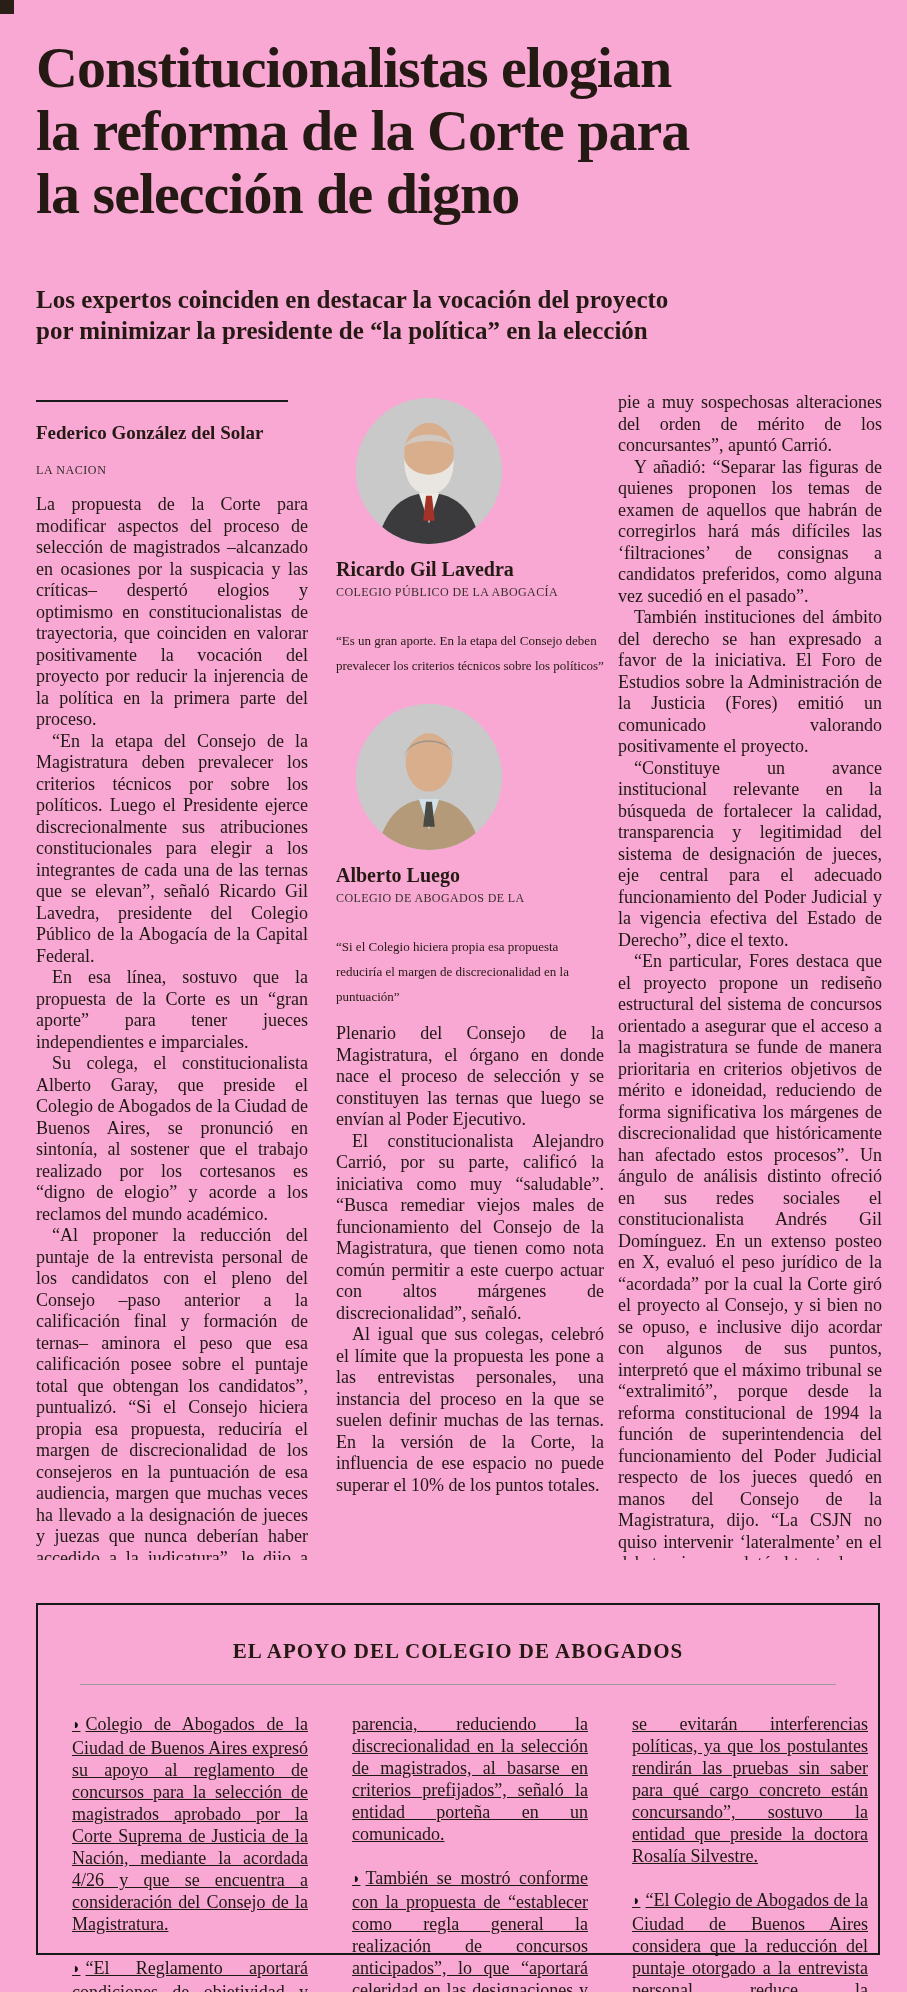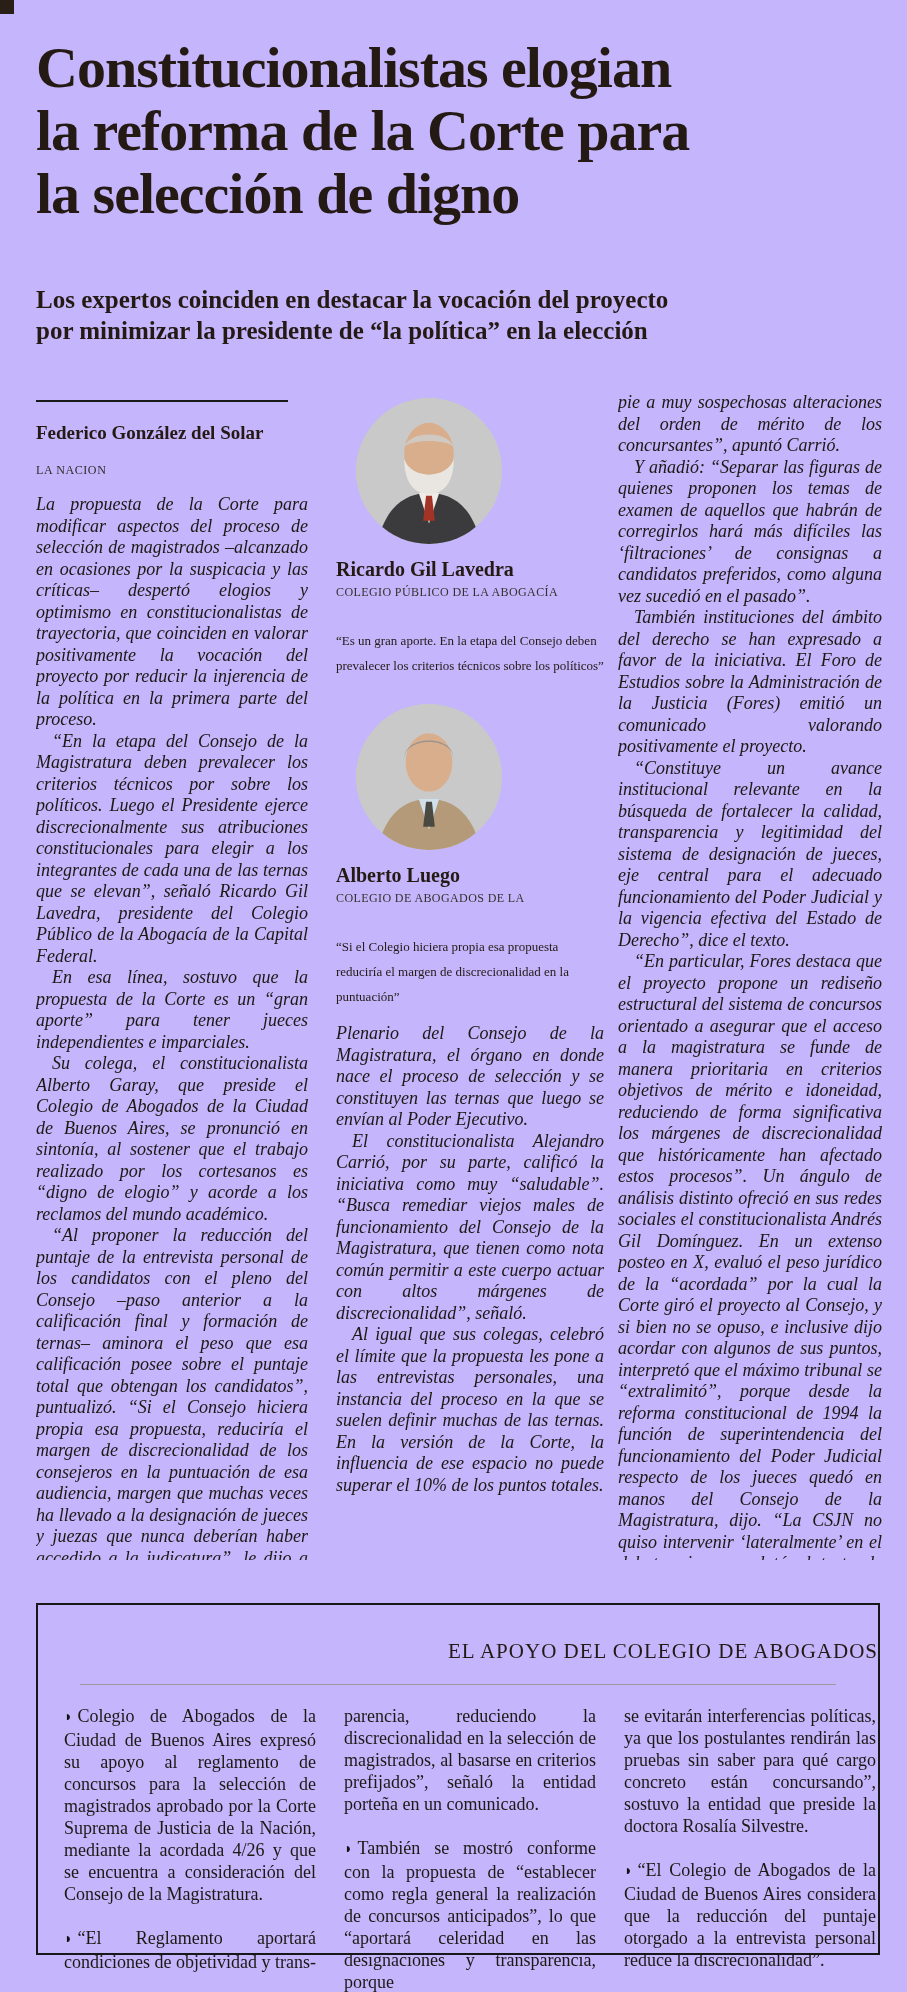--- a/index.html
+++ b/index.html
@@ -1,62 +1,62 @@
 <!DOCTYPE html>
 <html lang="es"><head>
 <meta charset="utf-8">
 <style>
   html,body{margin:0;padding:0;background:#ffffff;}
-  .page{position:relative;width:907px;height:1992px;background:#c4b5fd;
+  .page{position:relative;width:907px;height:1992px;background:#f9a8d4;
         font-family:"Liberation Serif", serif;color:#1e1813;overflow:hidden;}
   .corner-square{position:absolute;left:0;top:0;width:14px;height:14px;background:#2a1f17;}
 
   .headline{position:absolute;left:36px;top:36px;width:850px;margin:0;
             font-size:58px;line-height:63px;font-weight:bold;color:#241a13;letter-spacing:-1px;}
   .headline-line{white-space:nowrap;}
 
   .subhead{position:absolute;left:36px;top:284px;width:820px;
            font-size:25px;line-height:31px;font-weight:bold;color:#241a13;}
   .subhead-line{white-space:nowrap;}
 
   .col{position:absolute;top:392px;height:1168px;overflow:hidden;}
   .col1{left:36px;width:272px;}
   .col2{left:336px;width:268px;}
   .col3{left:618px;width:264px;}
 
   .byline-rule{width:252px;border-top:2px solid #1a1a1a;margin:8px 0 12px 0;}
   .byline-author{font-size:19px;font-weight:bold;color:#241a13;margin-top:20px;}
   .byline-source{font-size:12px;letter-spacing:0.6px;color:#2e2a25;margin-top:19px;}
 
-  .body-text{margin-top:16px;font-style:italic;}
+  .body-text{margin-top:16px;}
   .body-text p{margin:0;font-size:18px;line-height:21.5px;text-align:justify;
                text-indent:16px;color:#1e1813;}
   .body-text p:first-child{text-indent:0;}
   .col2 .body-text{margin-top:14px;}
   .col3 .body-text{margin-top:0;}
 
   .photo{width:146px;height:146px;border-radius:50%;overflow:hidden;
          margin:6px 0 14px 20px;background:#c9c9c9;}
   .photo svg{display:block;width:100%;height:100%;}
   .profile-name{font-size:20px;font-weight:bold;color:#241a13;}
   .profile-affil{font-size:12px;letter-spacing:0.4px;color:#35302a;margin-top:4px;}
   .profile-quote{font-size:13px;line-height:25px;color:#241a13;margin-top:28px;}
   .profile + .profile{margin-top:26px;}
   .profile2-gap{margin-top:30px;}
 
   .support-box{position:absolute;left:36px;top:1603px;width:844px;height:352px;
                border:2px solid #181818;box-sizing:border-box;}
-  .box-title{margin-top:34px;text-align:right;font-size:21px;letter-spacing:1px;
-             font-weight:400;color:#241a13;}
+  .box-title{margin-top:34px;text-align:center;font-size:21px;letter-spacing:1px;
+             font-weight:700;color:#241a13;}
   .box-rule{width:calc(100% - 84px);margin:20px auto 0 auto;border-top:1px solid #9a9a9a;}
   .box-col{position:absolute;top:100px;width:252px;}
   .box-col-1{left:26px;}
   .box-col-2{left:306px;}
   .box-col-3{left:586px;}
-  .box-col p{margin:0;font-size:18px;line-height:22px;text-align:justify;color:#1e1813;}
+  .box-col p{margin:8px;font-size:18px;line-height:22px;text-align:justify;color:#1e1813;text-decoration:underline;}
   .box-col p + p{margin-top:22px;}
   .bullet{font-size:14px;margin-right:5px;color:#111;position:relative;top:-1px;}
 </style>
 </head>
 <body>
 
 <div class="page">
 
   <div class="corner-square"></div>
 

